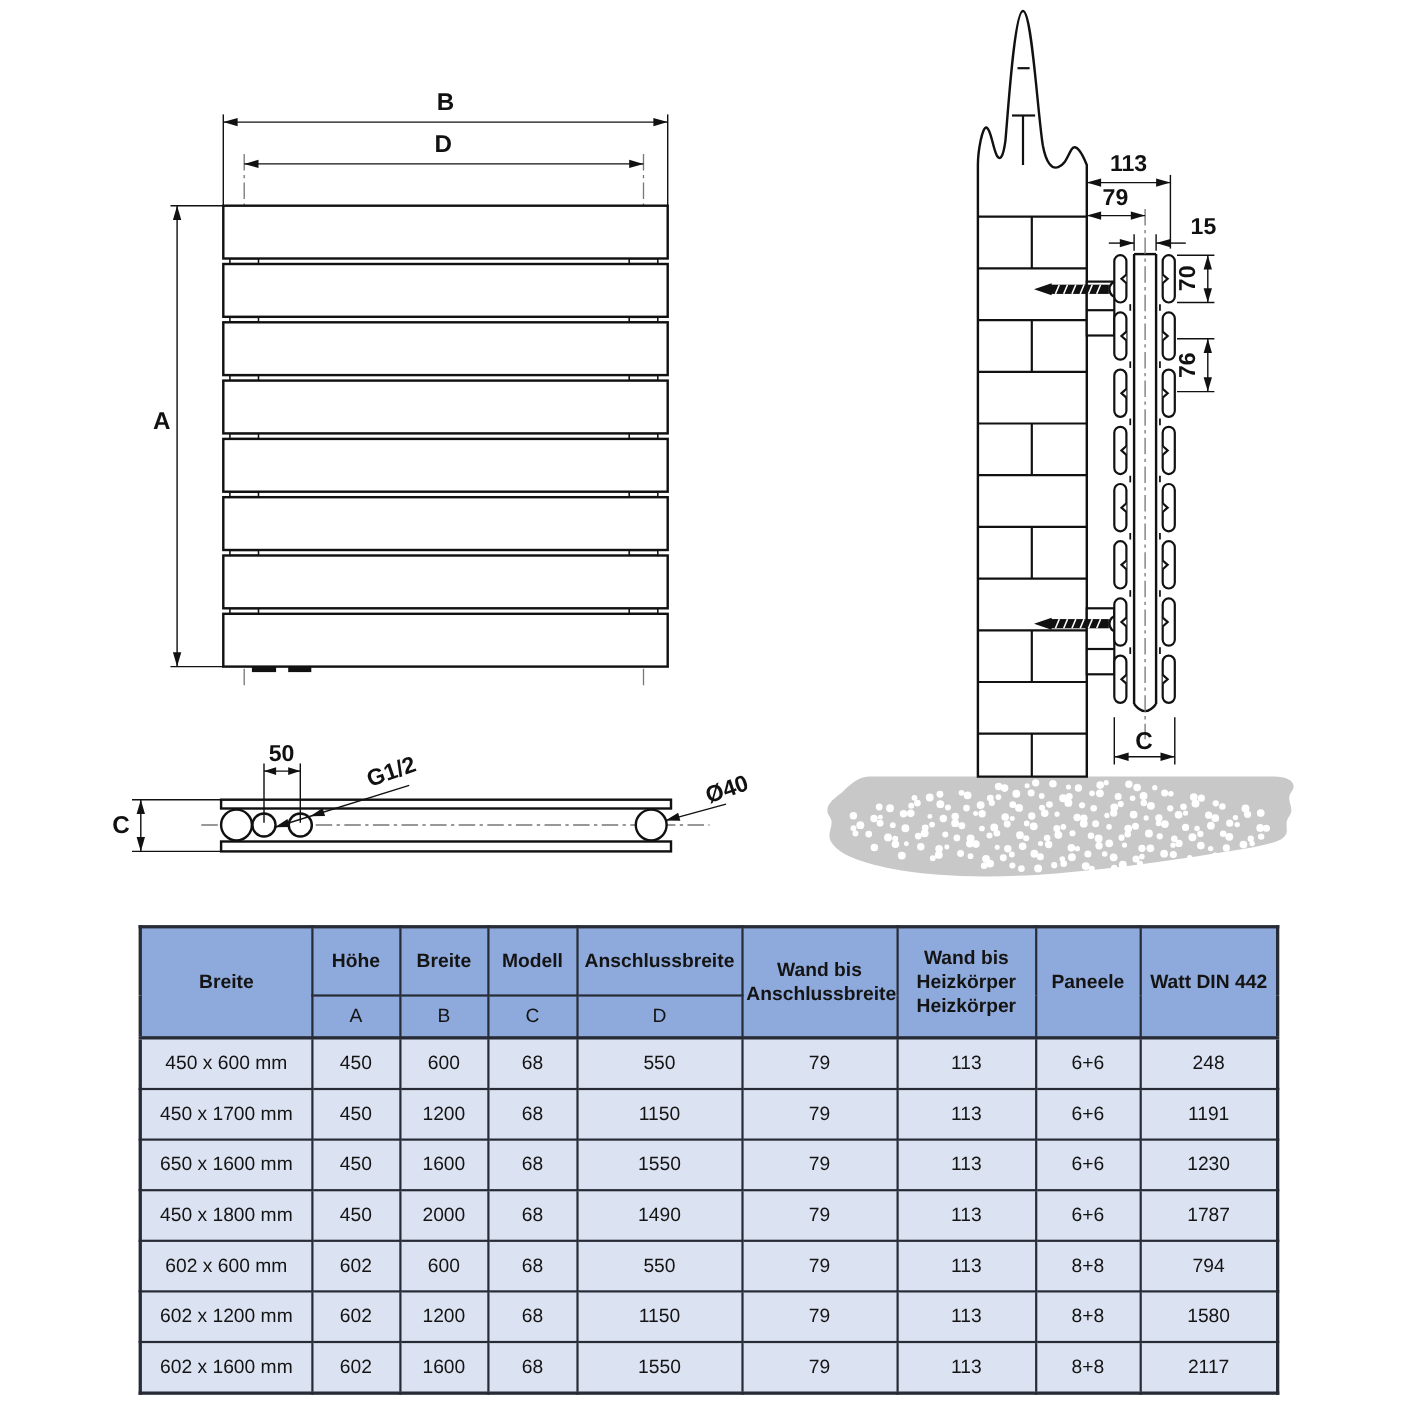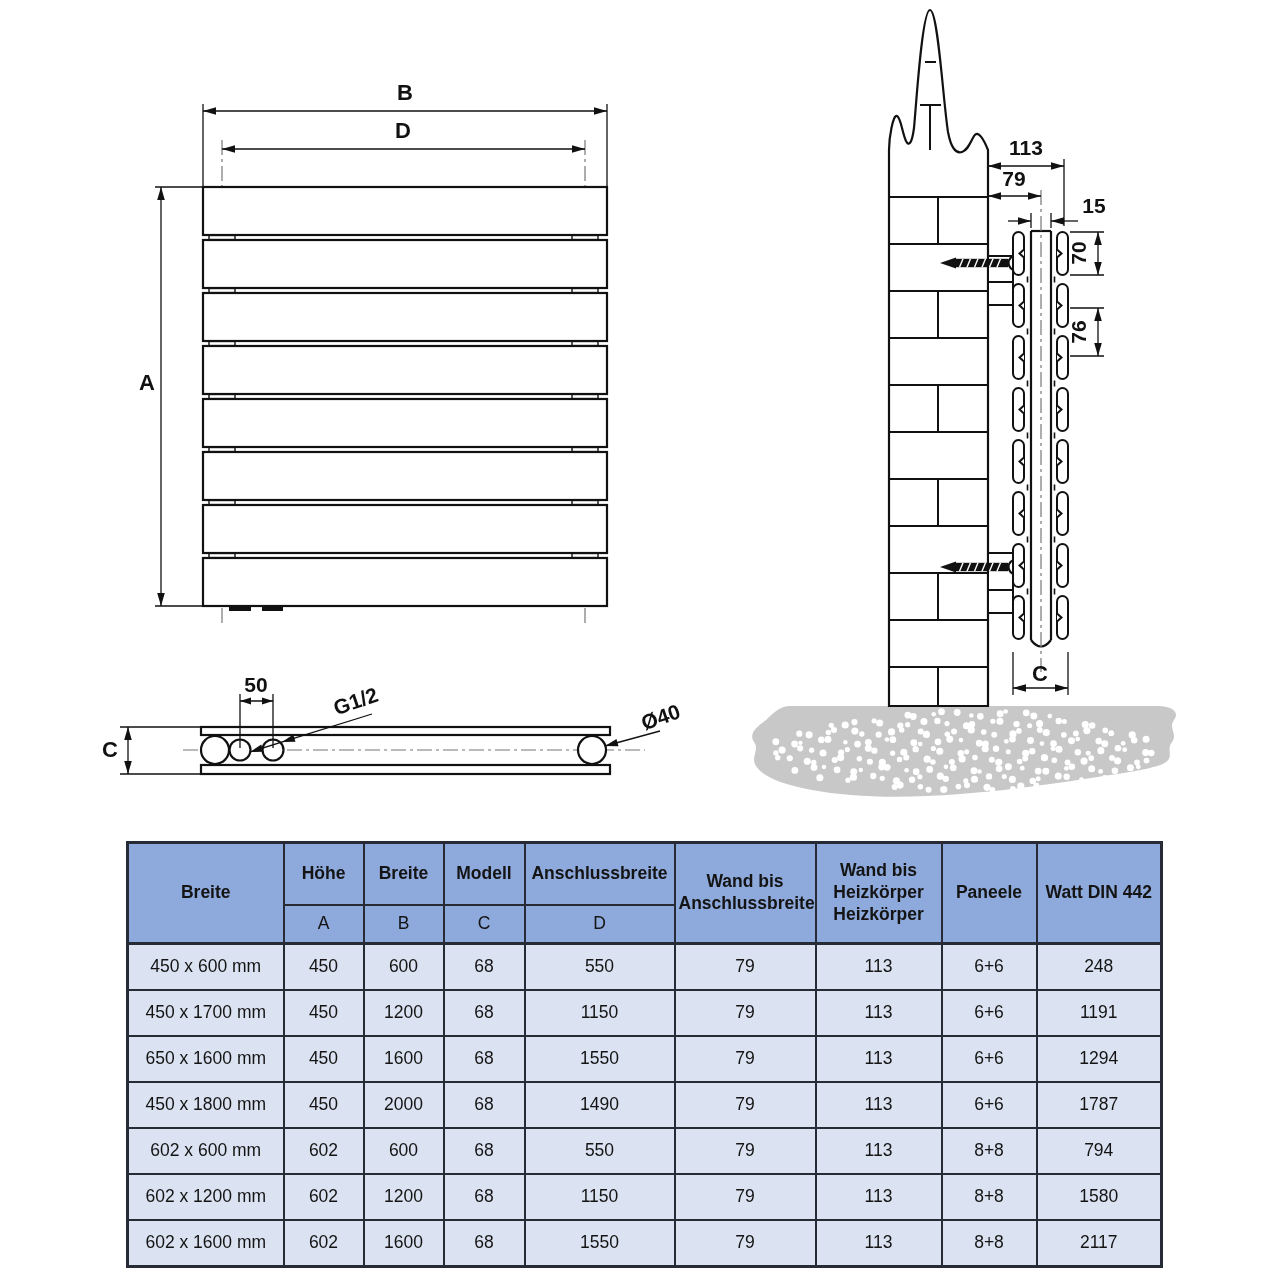--- a/index.html
+++ b/index.html
@@ -578,21 +578,21 @@
           </tr>
           <tr>
             <td>650 x 1600 mm</td>
             <td>450</td>
             <td>1600</td>
             <td>68</td>
             <td>1550</td>
             <td>79</td>
             <td>113</td>
             <td>6+6</td>
-            <td>1294</td>
+            <td>1230</td>
           </tr>
           <tr>
             <td>450 x 1800 mm</td>
             <td>450</td>
             <td>2000</td>
             <td>68</td>
             <td>1490</td>
             <td>79</td>
             <td>113</td>
             <td>6+6</td>

